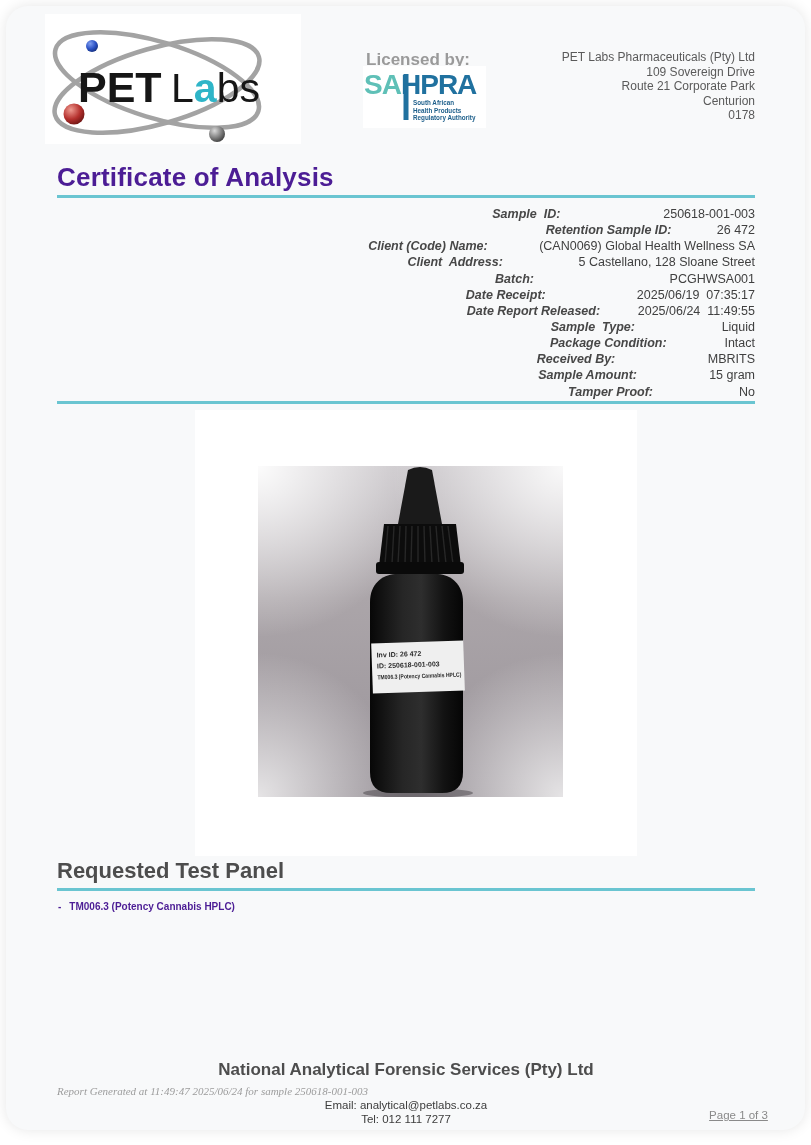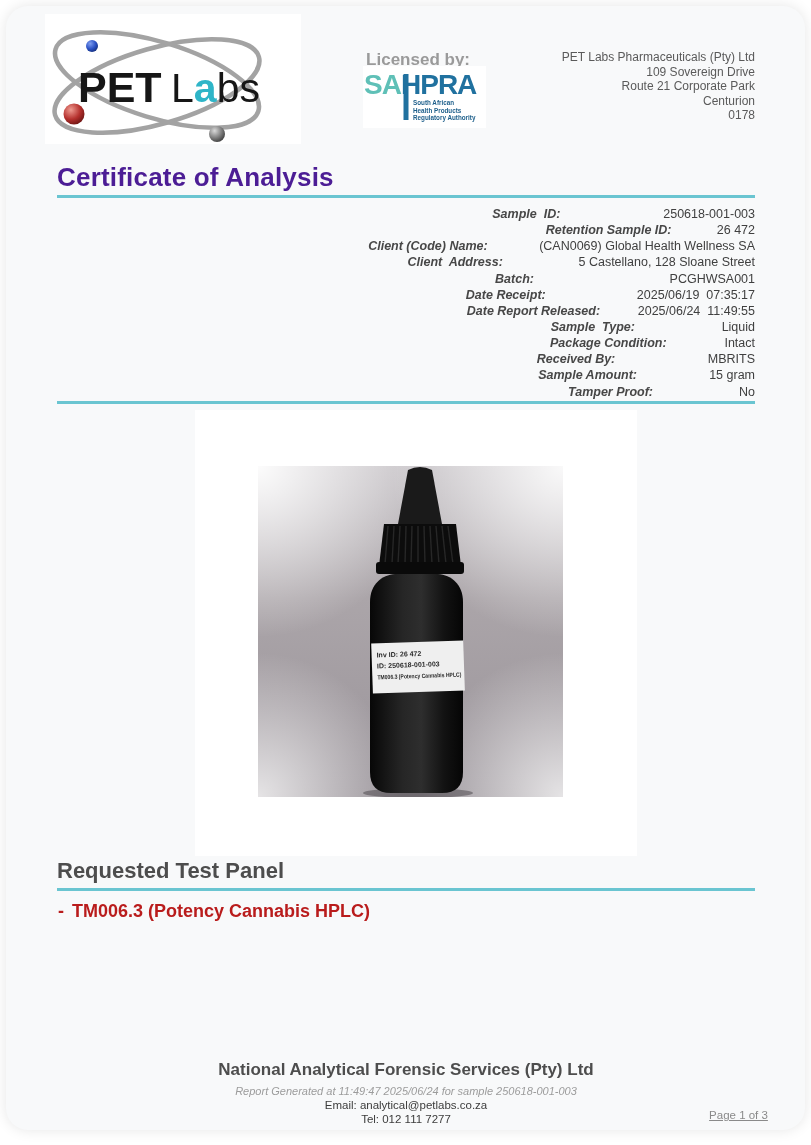--- a/index.html
+++ b/index.html
@@ -34,27 +34,27 @@
   .photo-box{position:absolute;left:195px;top:410px;width:442px;height:446px;background:#ffffff;}
   .photo{position:absolute;left:63px;top:56px;width:305px;height:331px;
     background:
       radial-gradient(circle at 0% 0%, rgba(255,255,255,.95), rgba(255,255,255,0) 38%),
       radial-gradient(circle at 100% 0%, rgba(255,255,255,.9), rgba(255,255,255,0) 38%),
       radial-gradient(circle at 0% 100%, rgba(255,255,255,.75), rgba(255,255,255,0) 32%),
       radial-gradient(circle at 100% 100%, rgba(255,255,255,.75), rgba(255,255,255,0) 32%),
       linear-gradient(180deg,#c6c2c6 0%,#aba5a9 40%,#9a949a 100%);}
   
   .panel-title{position:absolute;left:57px;top:858px;font-size:22px;font-weight:bold;color:#4d4d4d;}
-  .panel-item{position:absolute;left:58px;top:901px;font-size:18px;font-weight:bold;color:#b91c1c;}
+  .panel-item{position:absolute;left:58px;top:901px;font-size:10px;font-weight:bold;color:#4c1d95;}
   .panel-item .dash{margin-right:8px;}
   
   .f-company{position:absolute;left:57px;top:1060px;width:698px;text-align:center;
     font-size:17px;font-weight:bold;color:#4d4d4d;}
-  .f-gen{position:absolute;left:57px;top:1085px;width:698px;text-align:center;
-    font-size:11px;font-style:italic;color:#9c9c9c;}
+  .f-gen{position:absolute;left:57px;top:1085px;width:698px;text-align:left;
+    font-size:11px;font-style:italic;color:#9c9c9c;font-family:Liberation Serif, serif;}
   .f-email{position:absolute;left:57px;top:1099px;width:698px;text-align:center;
     font-size:11.5px;color:#3c3c3c;}
   .f-tel{position:absolute;left:57px;top:1113px;width:698px;text-align:center;
     font-size:11.5px;color:#3c3c3c;}
   .f-page{position:absolute;left:696px;top:1109px;width:85px;text-align:center;
     font-size:11.5px;color:#8a8a8a;text-decoration:underline;}
   svg text{font-family:"Liberation Sans","DejaVu Sans",sans-serif;}
 </style>
 </head>
 <body>

